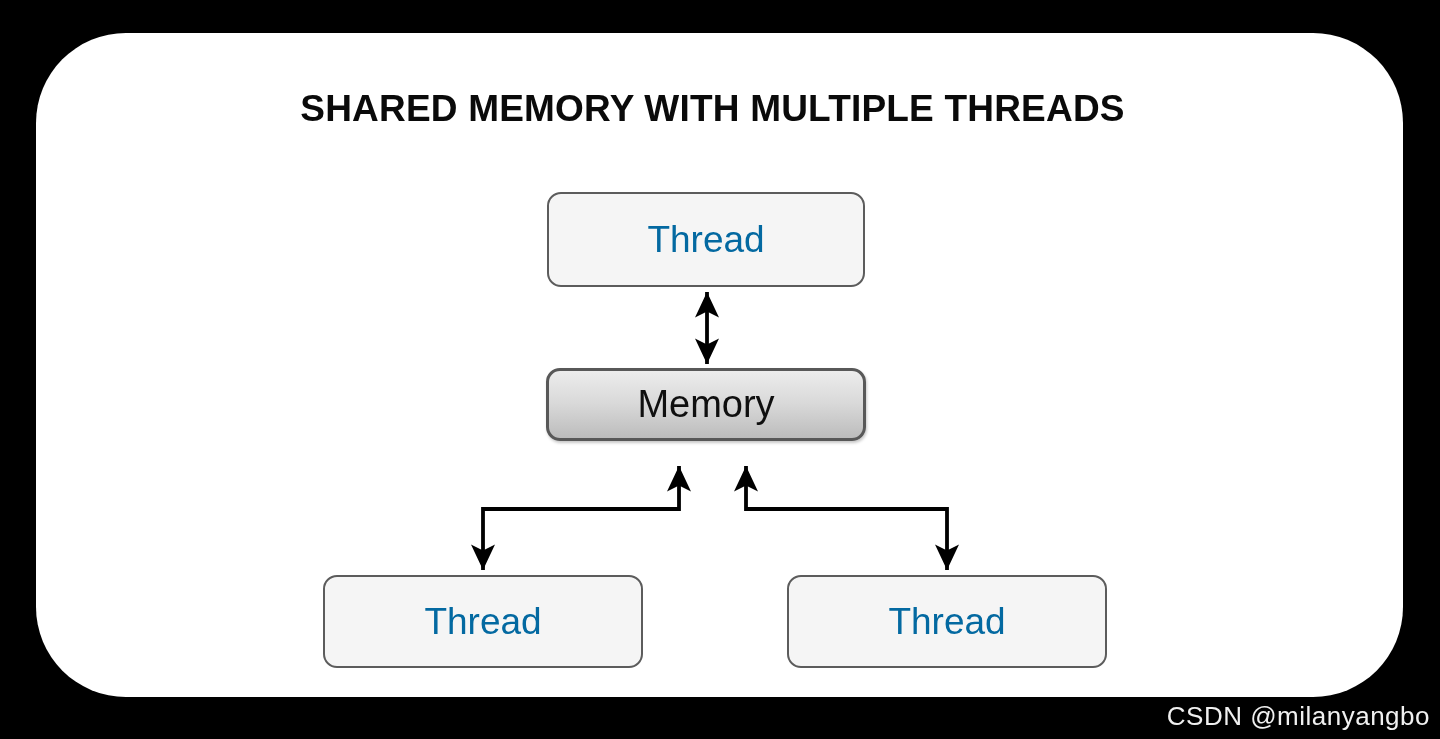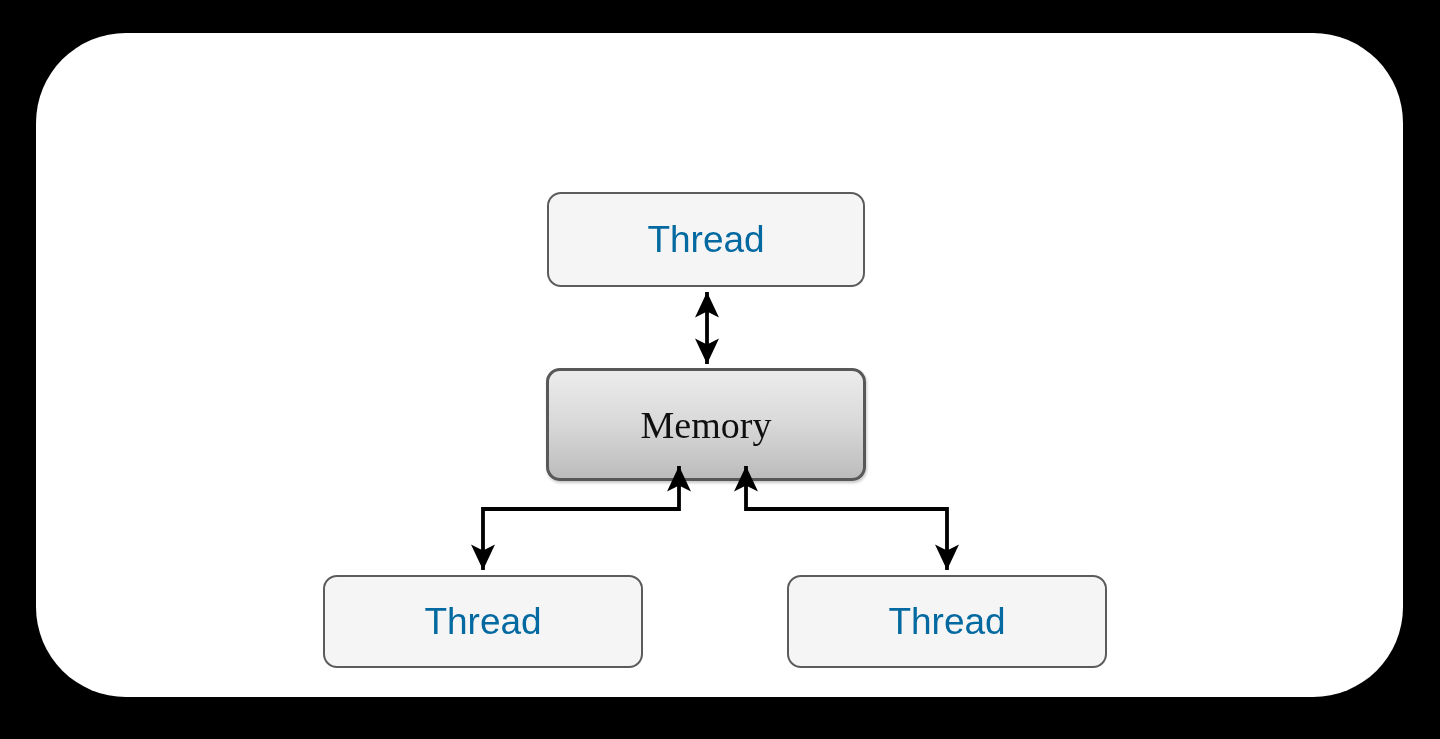--- a/index.html
+++ b/index.html
@@ -49,25 +49,24 @@
     align-items: center;
     justify-content: center;
   }
   .node .node-label {
     font-size: 37px;
     color: #0369a1;
     white-space: nowrap;
   }
   .node-thread-top    { left: 547px; top: 192px; width: 318px; height: 95px; }
   .node-memory {
-    left: 546px; top: 368px; width: 320px; height: 113px;
+    left: 546px; top: 368px; width: 320px; height: 73px;
     border: 3px solid #585858;
     background: linear-gradient(180deg, #ececec 0%, #d9d9d9 48%, #bcbcbc 100%);
     box-shadow: 1px 2px 3px rgba(0,0,0,0.22);
-    font-family: Liberation Serif, serif;
   }
   .node-memory .node-label { color: #0f0f0f; font-size: 38px; }
   .node-thread-left   { left: 323px; top: 575px; width: 320px; height: 93px; }
   .node-thread-right  { left: 787px; top: 575px; width: 320px; height: 93px; }
   .connectors {
     position: absolute;
     left: 0;
     top: 0;
     width: 1440px;
     height: 739px;
@@ -83,20 +82,21 @@
     white-space: nowrap;
   }
 </style>
 </head>
 <body>
 
 <div class="canvas">
 
   <div class="panel"></div>
 
+  <div class="diagram-title">SHARED MEMORY WITH MULTIPLE THREADS</div>
 
   <div class="node node-thread-top">
     <span class="node-label">Thread</span>
   </div>
 
   <div class="node node-memory">
     <span class="node-label">Memory</span>
   </div>
 
   <div class="node node-thread-left">
@@ -114,14 +114,15 @@
       </marker>
     </defs>
 
     <path d="M 707 292 L 707 364" fill="none" stroke="#000000" stroke-width="3.8" marker-start="url(#ah)" marker-end="url(#ah)"></path>
 
     <path d="M 679 466 L 679 509 L 483 509 L 483 570" fill="none" stroke="#000000" stroke-width="3.8" marker-start="url(#ah)" marker-end="url(#ah)"></path>
 
     <path d="M 746 466 L 746 509 L 947 509 L 947 570" fill="none" stroke="#000000" stroke-width="3.8" marker-start="url(#ah)" marker-end="url(#ah)"></path>
   </svg>
 
+  <div class="watermark">CSDN @milanyangbo</div>
 
 </div>
 
 </body></html>

